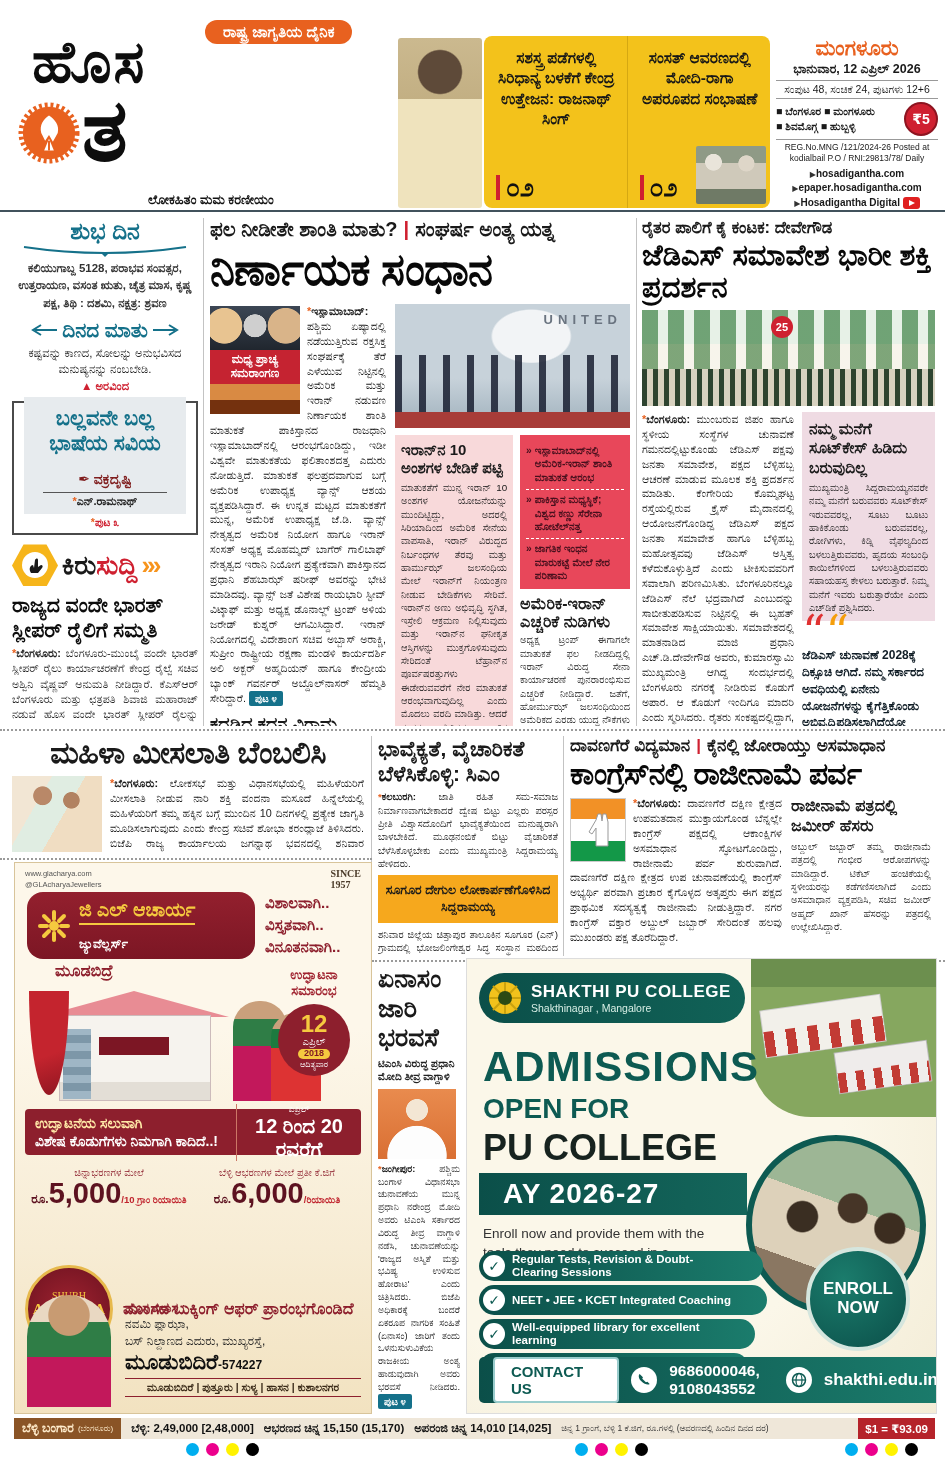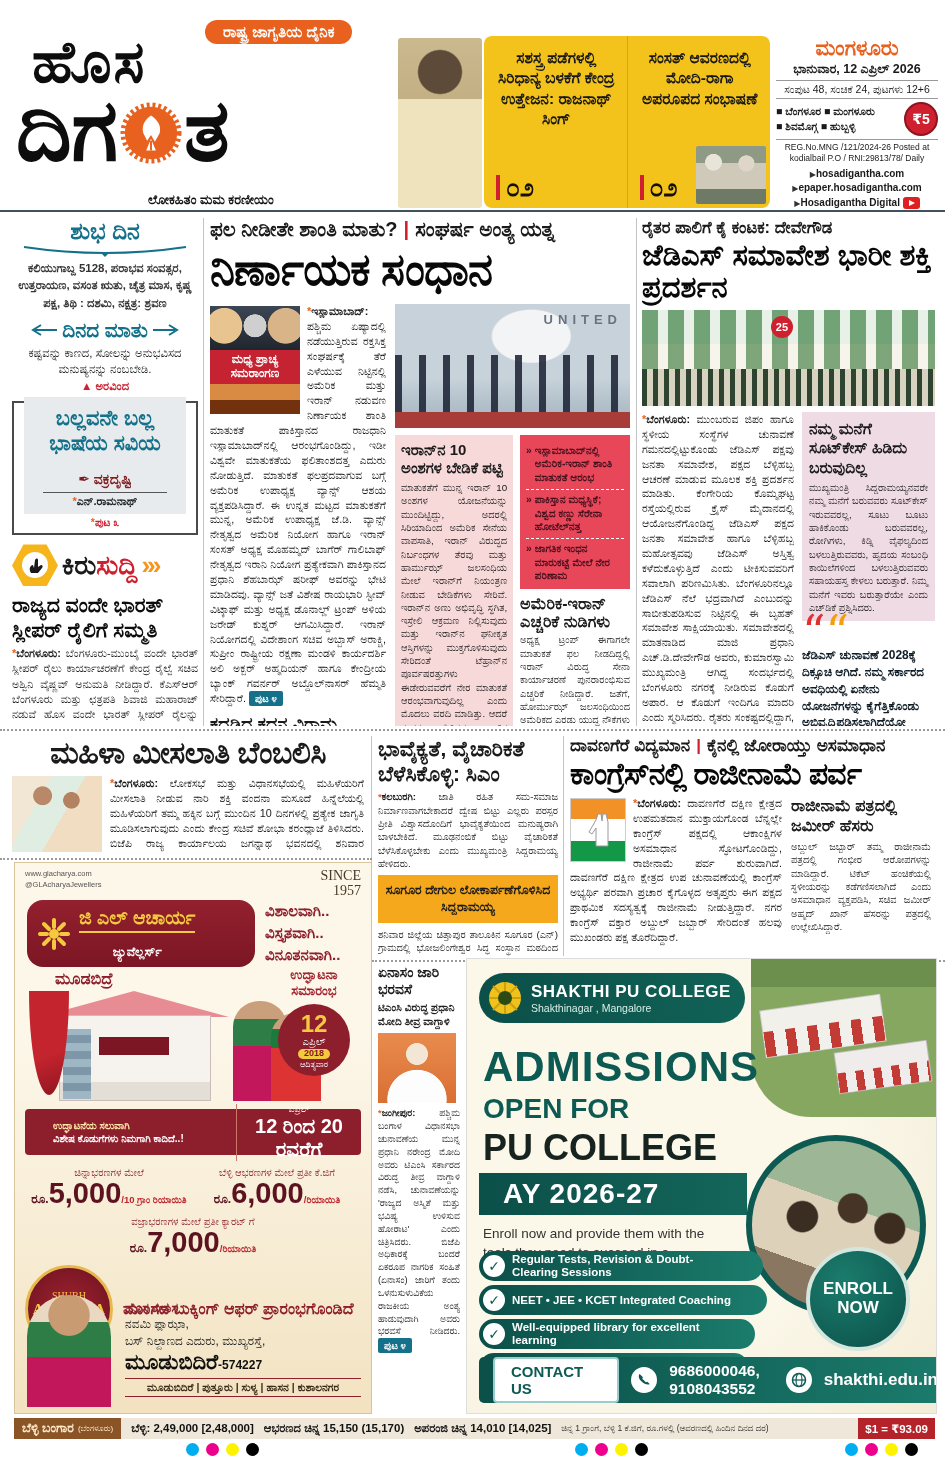--- a/index.html
+++ b/index.html
@@ -153,26 +153,26 @@
   .zam{width:140px;}
   .zam .ih{font-size:16px;font-weight:900;line-height:1.25;}
   .flag{float:left;width:54px;height:62px;margin:2px 7px 2px 0;position:relative;
      background:linear-gradient(180deg,#f29126 0 33%,#fff 33% 67%,#139848 67%);border:1px solid #ccc;}
   .flag svg{position:absolute;left:11px;top:13px;}
   
   #glad{position:absolute;left:14px;top:862px;width:356px;height:550px;border:1px solid #d8c49a;
      background:linear-gradient(180deg,#fdf7ea 0 30%,#f7ecd4 70%,#f2e2c0);overflow:hidden;font-size:10px;}
   .gltop{display:flex;justify-content:space-between;padding:6px 10px 0;}
   .glweb{font-size:7.5px;color:#555;line-height:1.4;}
-  .glsince{font-family:"Liberation Serif",serif;font-size:14px;color:#4a3a28;text-align:right;line-height:1.05;}
+  .glsince{font-family:"Liberation Serif",serif;font-size:10px;color:#4a3a28;text-align:left;line-height:1.05;font-weight:bold;}
   .glbrandrow{display:flex;margin:2px 12px 0;gap:10px;}
   .glbrand{width:208px;background:linear-gradient(180deg,#93202e,#7c1624);border-radius:16px;
      padding:7px 10px;display:flex;gap:8px;align-items:center;color:#f5c93f;}
   .glbrand .b1{font-size:19px;font-weight:900;border-bottom:2px solid #f5c93f;padding-bottom:2px;}
-  .glbrand .b2{font-size:12.5px;color:#fff;font-weight:bold;text-align:center;margin-top:12px;}
+  .glbrand .b2{font-size:12.5px;color:#fff;font-weight:bold;text-align:left;margin-top:12px;}
   .glslo{color:#8d1f2d;font-weight:900;font-size:15px;line-height:1.45;}
   .glplace{color:#8d1f2d;font-weight:900;font-size:16px;margin:3px 0 0 40px;}
   .gleventcol{position:absolute;right:14px;top:104px;width:86px;text-align:center;}
   .glevent{color:#a02330;font-weight:900;font-size:13px;line-height:1.2;}
   .gldate{margin:6px auto 0;width:72px;height:72px;border-radius:50%;background:#8d1f2d;color:#fff;
      display:flex;flex-direction:column;align-items:center;justify-content:center;line-height:1.05;}
   .gldate .d{font-size:24px;font-weight:900;color:#f5c93f;}
   .gldate .m{font-size:10px;}
   .gldate .y{background:#f5c93f;color:#7c1624;font-weight:900;font-size:9px;padding:0 6px;border-radius:5px;margin:2px 0;}
   .gldate .w{font-size:8px;}
@@ -185,21 +185,21 @@
      background:repeating-linear-gradient(0deg,#9fb6c5 0 8px,#7d97a8 8px 16px);}
   .bsign{position:absolute;left:70px;bottom:46px;width:70px;height:18px;background:#7c1624;}
   .ribbon{position:absolute;left:0;top:8px;width:40px;height:104px;
      background:linear-gradient(160deg,#c4242e 0 60%,#8d1520);border-radius:0 0 50% 50%/0 0 100% 100%;}
   .wom1{position:absolute;right:-28px;bottom:0;width:54px;height:100px;border-radius:26px 26px 0 0;
      background:linear-gradient(180deg,#caa07c 0 18%,#2f7d46 18% 45%,#c2185b 45%);}
   .wom2{position:absolute;right:-62px;bottom:0;width:50px;height:88px;border-radius:24px 24px 0 0;
      background:linear-gradient(180deg,#caa07c 0 18%,#1d7a3f 18% 40%,#d33 40%);}
   .glbar{position:absolute;left:10px;top:246px;width:336px;height:46px;background:#8d1f2d;border-radius:4px;
      display:flex;align-items:center;color:#fff;}
-  .glbar .l{flex:1;padding:0 28px;font-weight:900;font-size:10px;line-height:1.3;color:#ffe9a8;}
+  .glbar .l{flex:1;padding:0 10px;font-weight:900;font-size:14px;line-height:1.3;color:#ffe9a8;}
   .glbar .r{width:108px;border-left:1px solid #c76;padding:0 8px;text-align:center;font-size:9px;}
   .glbar .r .big{font-size:20px;font-weight:900;}
   .offers{position:absolute;left:10px;top:300px;width:336px;text-align:center;}
   .offrow{display:flex;}
   .off{flex:1;padding:4px 2px;}
   .off .ot{color:#8d1f2d;font-weight:400;font-size:10px;}
   .off .oa{color:#5d1220;font-weight:900;font-size:29px;line-height:1;}
   .off .oa .rs{font-size:12px;}
   .off .ox{color:#c0242e;font-weight:bold;font-size:9.5px;}
   .akrow{position:absolute;left:10px;top:402px;width:336px;display:flex;align-items:center;gap:10px;}
@@ -213,21 +213,21 @@
      linear-gradient(180deg,#e9d8c2 0 24%,#2f7d46 24% 55%,#c2185b 55%);}
   .gladdr{position:absolute;left:110px;top:438px;width:236px;}
   .gladdr .al{color:#8d1f2d;font-weight:900;font-size:12.5px;}
   .gladdr .at{font-size:12px;color:#222;line-height:1.4;}
   .gladdr .ac{font-size:21px;font-weight:900;color:#101010;}
   .gladdr .ac .pin{font-size:12px;font-weight:bold;}
   .branches{margin-top:4px;border-top:1.5px solid #8d1f2d;border-bottom:1.5px solid #8d1f2d;
      padding:2px 0;text-align:center;font-weight:900;font-size:10.5px;color:#3a2a18;}
   
   #ucc{position:absolute;left:378px;top:964px;width:82px;height:448px;overflow:hidden;}
-  .ucch{font-size:14px;font-weight:900;line-height:1.18;}
+  .ucch{font-size:25px;font-weight:900;line-height:1.18;}
   .uccs{font-size:10.5px;font-weight:bold;line-height:1.3;margin-top:4px;color:#222;}
   .ph-modi{width:78px;height:70px;margin-top:5px;background:
      radial-gradient(circle at 50% 30%,#f3e6d4 0 17%,rgba(0,0,0,0) 18%),
      radial-gradient(circle at 50% 95%,#fdfdfd 0 38%,rgba(0,0,0,0) 39%),
      linear-gradient(180deg,#e98b4e,#d96f33);}
   .ubody{font-size:9.3px;line-height:1.38;margin-top:4px;}
   
   #shak{position:absolute;left:466px;top:958px;width:469px;height:454px;overflow:hidden;
      background:radial-gradient(circle at 30% 40%,#fbf7e9 0 55%,#f3ecd6);border:1px solid #ddd;}
   .slogo{position:absolute;left:12px;top:14px;width:258px;height:50px;background:linear-gradient(90deg,#0b4f49,#116257);
@@ -283,21 +283,20 @@
 </style>
 </head>
 <body>
 
 <div class="page">
 
   <div id="masthead">
     <div class="pill">ರಾಷ್ಟ್ರ ಜಾಗೃತಿಯ ದೈನಿಕ</div>
     <div class="t1">ಹೊಸ</div>
     <div class="t2">
-      <span>ದಿಗ</span>
       <svg class="sunburst" viewBox="0 0 64 64">
         <circle cx="32" cy="32" r="27" fill="#e8611f"></circle>
         <circle cx="32" cy="32" r="29" fill="none" stroke="#e8611f" stroke-width="5" stroke-dasharray="3 3"></circle>
         <path d="M32 14c-6 4-10 10-8 18l4 8 4-6 4 7 5-9c2-8-3-14-9-18z" fill="#fff"></path>
         <path d="M32 38l-5 12h10z" fill="#fff"></path>
         <line x1="32" y1="40" x2="32" y2="50" stroke="#e8611f" stroke-width="2"></line>
       </svg>
       <span>ತ</span>
     </div>
     <div class="motto">ಲೋಕಹಿತಂ ಮಮ ಕರಣೀಯಂ</div>
@@ -596,24 +595,20 @@
       <div class="offrow">
         <div class="off">
           <div class="ot">ಚಿನ್ನಾಭರಣಗಳ ಮೇಲೆ</div>
           <div class="oa"><span class="rs">ರೂ.</span><span>5,000</span><span class="ox">/10 ಗ್ರಾಂ ರಿಯಾಯಿತಿ</span></div>
         </div>
         <div class="off">
           <div class="ot">ಬೆಳ್ಳಿ ಆಭರಣಗಳ ಮೇಲೆ ಪ್ರತೀ ಕೆ.ಜಿಗೆ</div>
           <div class="oa"><span class="rs">ರೂ.</span><span>6,000</span><span class="ox">/ರಿಯಾಯಿತಿ</span></div>
         </div>
       </div>
-      <div class="off">
-        <div class="ot">ವಜ್ರಾಭರಣಗಳ ಮೇಲೆ ಪ್ರತೀ ಕ್ಯಾರಟ್ ಗೆ</div>
-        <div class="oa"><span class="rs">ರೂ.</span><span>7,000</span><span class="ox">/ರಿಯಾಯಿತಿ</span></div>
-      </div>
     </div>
 
     <div class="akrow">
       <div class="akcir">
         <div class="a1">SHUBH</div>
         <div class="a2">AKSHAYA</div>
         <div class="a3">TRITIYA</div>
       </div>
       <div class="booking">ಮುಂಗಡ ಬುಕ್ಕಿಂಗ್ ಆಫರ್ ಪ್ರಾರಂಭಗೊಂಡಿದೆ</div>
     </div>

